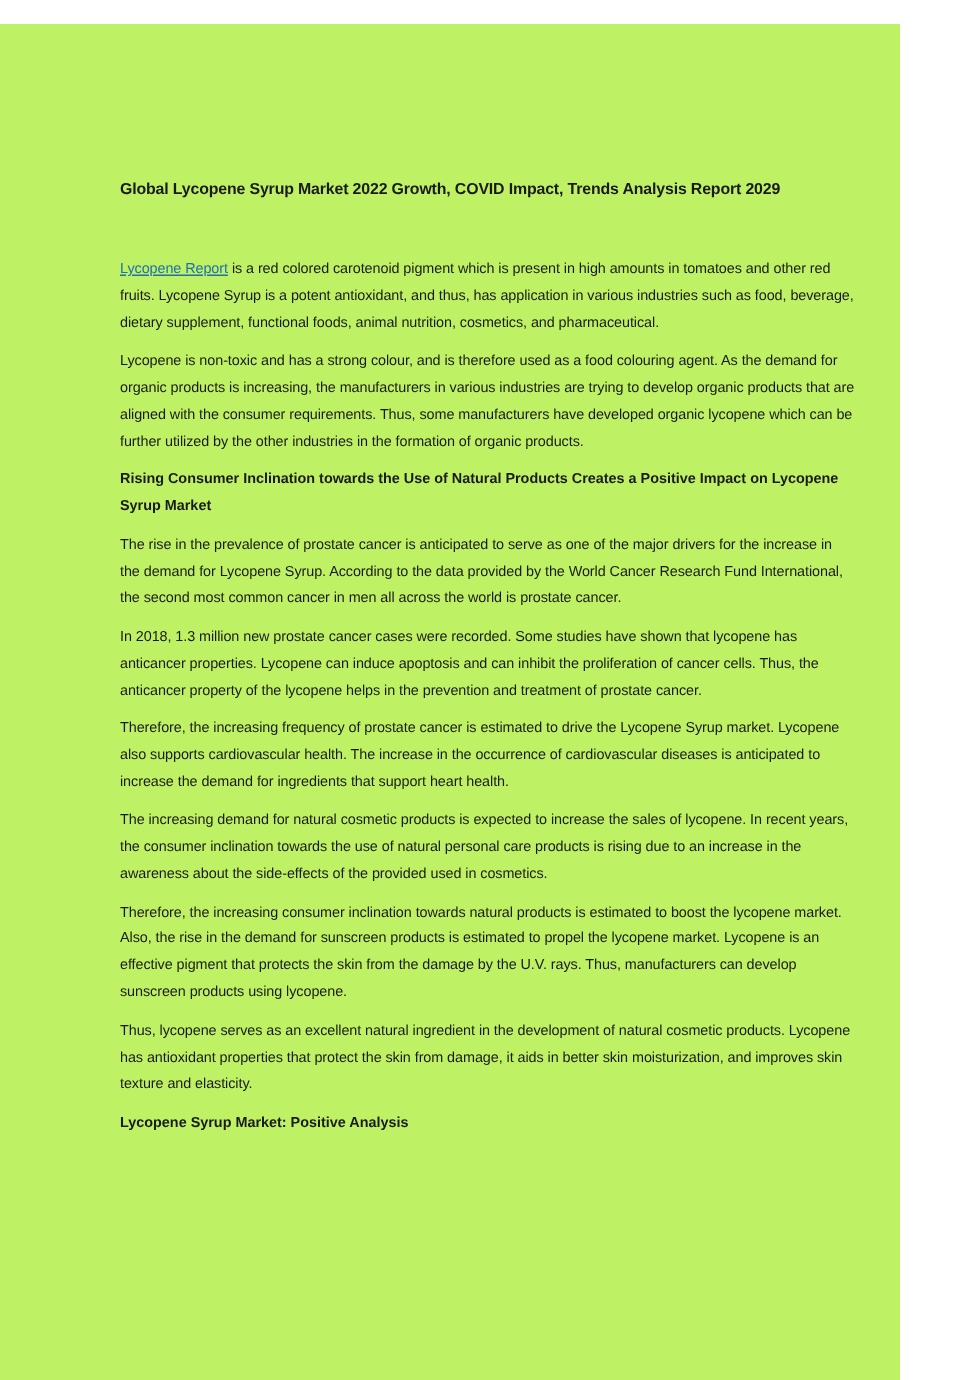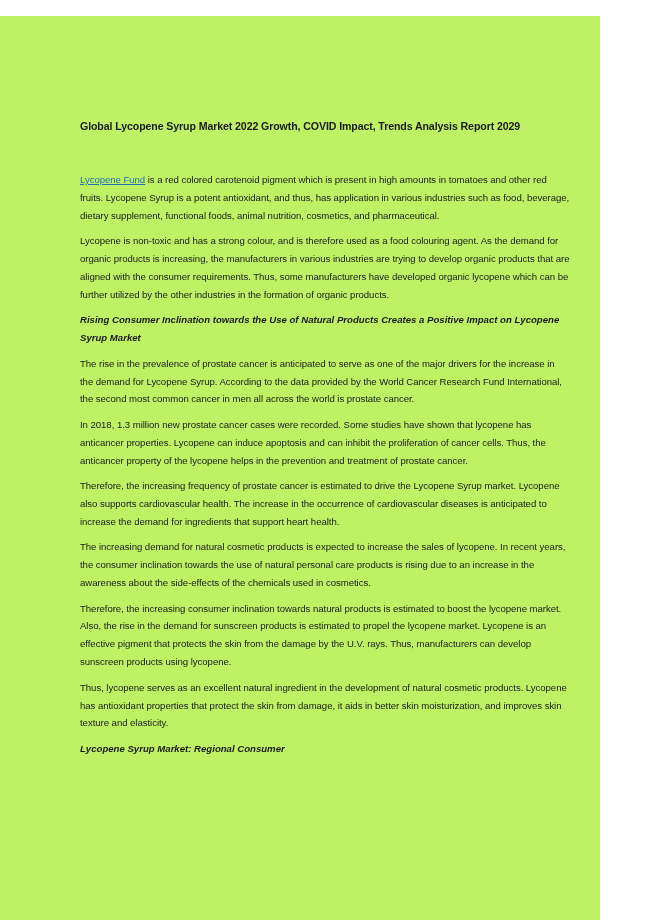--- a/index.html
+++ b/index.html
@@ -13,39 +13,39 @@
     color: #1a1a1a;
   }
   .title {
     font-size: 10.6px; font-weight: bold; margin: 0 0 38px 0; line-height: 14px;
     white-space: nowrap; letter-spacing: -0.1px;
   }
   p {
     font-size: 9.6px; line-height: 17.9px; margin: 0 0 7.5px 0; letter-spacing: -0.05px;
   }
   h2 {
-    font-size: 9.6px; line-height: 17.9px; font-weight: bold; margin: 0 0 7.5px 0; font-style: italic;
+    font-size: 9.6px; line-height: 17.9px; font-weight: bold; margin: 0 0 7.5px 0;
   }
   a.link { color: #1f6fb2; text-decoration: underline; }
 </style>
 </head>
 <body>
 
 <div class="page">
   <div class="content">
     <div class="title">Global Lycopene Syrup Market 2022 Growth, COVID Impact, Trends Analysis Report 2029</div>
 
-    <p><a class="link">Lycopene Fund</a><span> is a red colored carotenoid pigment which is present in high amounts in tomatoes and other red fruits. Lycopene Syrup is a potent antioxidant, and thus, has application in various industries such as food, beverage, dietary supplement, functional foods, animal nutrition, cosmetics, and pharmaceutical.</span></p>
+    <p><a class="link">Lycopene Report</a><span> is a red colored carotenoid pigment which is present in high amounts in tomatoes and other red fruits. Lycopene Syrup is a potent antioxidant, and thus, has application in various industries such as food, beverage, dietary supplement, functional foods, animal nutrition, cosmetics, and pharmaceutical.</span></p>
 
     <p>Lycopene is non-toxic and has a strong colour, and is therefore used as a food colouring agent. As the demand for organic products is increasing, the manufacturers in various industries are trying to develop organic products that are aligned with the consumer requirements. Thus, some manufacturers have developed organic lycopene which can be further utilized by the other industries in the formation of organic products.</p>
 
     <h2>Rising Consumer Inclination towards the Use of Natural Products Creates a Positive Impact on Lycopene Syrup Market</h2>
 
     <p>The rise in the prevalence of prostate cancer is anticipated to serve as one of the major drivers for the increase in the demand for Lycopene Syrup. According to the data provided by the World Cancer Research Fund International, the second most common cancer in men all across the world is prostate cancer.</p>
     <p>In 2018, 1.3 million new prostate cancer cases were recorded. Some studies have shown that lycopene has anticancer properties. Lycopene can induce apoptosis and can inhibit the proliferation of cancer cells. Thus, the anticancer property of the lycopene helps in the prevention and treatment of prostate cancer.</p>
     <p>Therefore, the increasing frequency of prostate cancer is estimated to drive the Lycopene Syrup market. Lycopene also supports cardiovascular health. The increase in the occurrence of cardiovascular diseases is anticipated to increase the demand for ingredients that support heart health.</p>
-    <p>The increasing demand for natural cosmetic products is expected to increase the sales of lycopene. In recent years, the consumer inclination towards the use of natural personal care products is rising due to an increase in the awareness about the side-effects of the chemicals used in cosmetics.</p>
+    <p>The increasing demand for natural cosmetic products is expected to increase the sales of lycopene. In recent years, the consumer inclination towards the use of natural personal care products is rising due to an increase in the awareness about the side-effects of the provided used in cosmetics.</p>
     <p>Therefore, the increasing consumer inclination towards natural products is estimated to boost the lycopene market. Also, the rise in the demand for sunscreen products is estimated to propel the lycopene market. Lycopene is an effective pigment that protects the skin from the damage by the U.V. rays. Thus, manufacturers can develop sunscreen products using lycopene.</p>
     <p>Thus, lycopene serves as an excellent natural ingredient in the development of natural cosmetic products. Lycopene has antioxidant properties that protect the skin from damage, it aids in better skin moisturization, and improves skin texture and elasticity.</p>
 
-    <h2>Lycopene Syrup Market: Regional Consumer</h2>
+    <h2>Lycopene Syrup Market: Positive Analysis</h2>
   </div>
 </div>
 
 </body></html>

